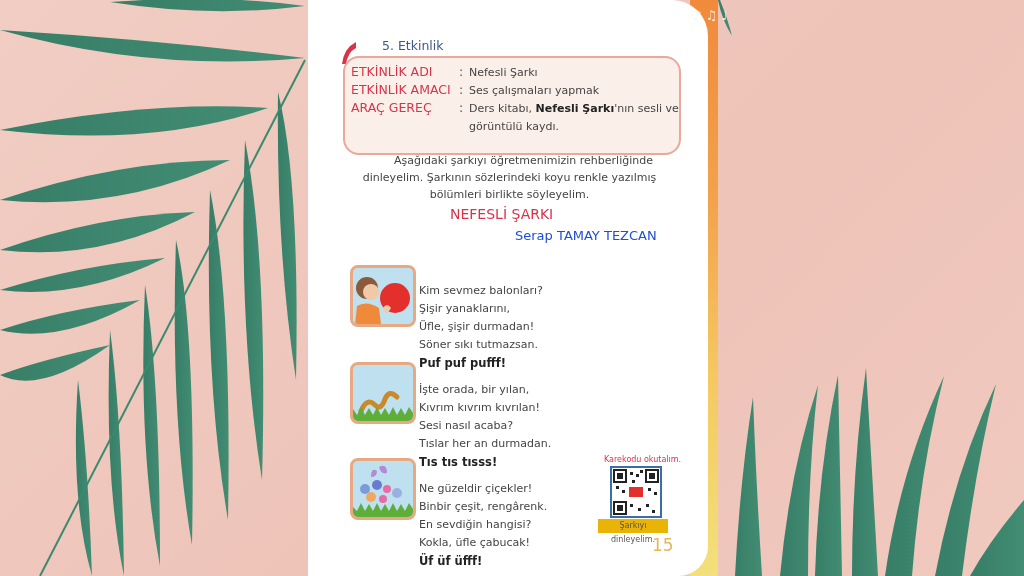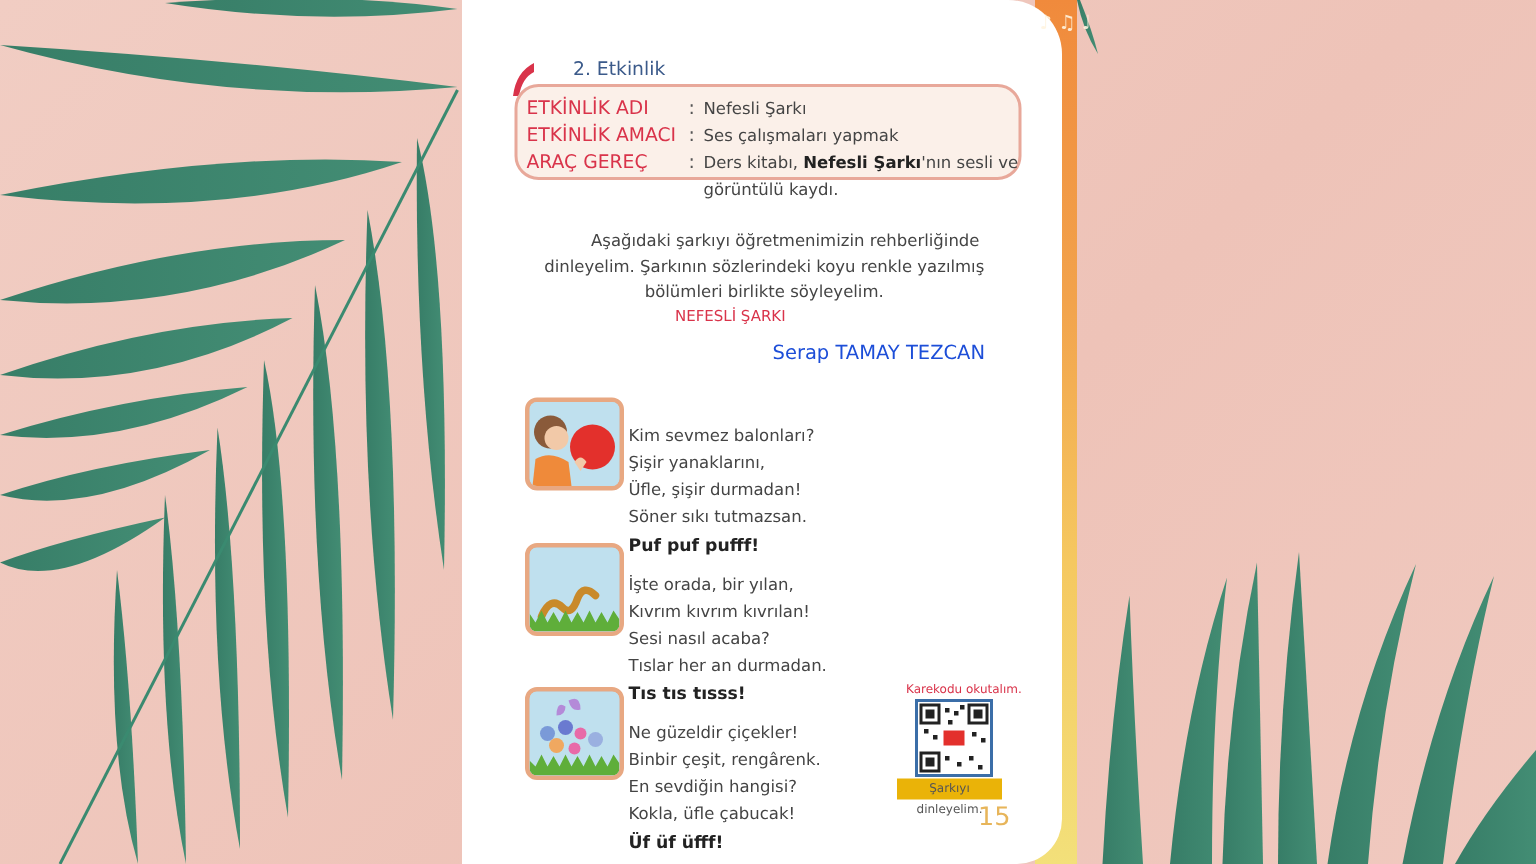--- a/index.html
+++ b/index.html
@@ -12,31 +12,31 @@
     background: linear-gradient(180deg, #f08a3c 0%, #f2a34c 35%, #f5c860 65%, #f3e07a 100%);
   }
   .page-inner {
     position: absolute; left: 308px; top: 0; width: 400px; height: 576px;
     background: #ffffff; border-top-right-radius: 36px; border-bottom-right-radius: 30px;
   }
   .notes { position: absolute; left: 693px; top: 8px; color: #fff4e0; font-size: 13px; line-height: 15px; opacity: .9; }
   .activity-title { position: absolute; left: 382px; top: 38px; font-size: 12.5px; color: #3b5a8a; }
   .flag { position: absolute; left: 340px; top: 42px; width: 18px; height: 22px; }
   .info-box {
-    position: absolute; left: 343px; top: 56px; width: 338px; height: 64px;
+    position: absolute; left: 343px; top: 56px; width: 338px; height: 99px;
     background: #fbf0e9; border: 2px solid #e8a89a; border-radius: 16px; text-decoration: underline;
   }
   .info-row { position: absolute; left: 6px; font-size: 12.5px; line-height: 15px; white-space: nowrap; }
   .info-key { color: #d9334a; display: inline-block; width: 108px; }
   .info-sep { color: #555; display: inline-block; width: 10px; }
   .info-val { color: #444; font-size: 11px; }
   .info-val b { color: #222; font-weight: bold; }
   .intro { position: absolute; left: 342px; top: 152px; width: 335px; font-size: 11px; line-height: 17px; color: #444; }
   .intro p { text-indent: 28px; text-align: center; }
-  .song-title { position: absolute; left: 450px; top: 206px; font-size: 10px; color: #d9334a; }
+  .song-title { position: absolute; left: 450px; top: 206px; font-size: 14px; color: #d9334a; }
   .song-author { position: absolute; left: 515px; top: 228px; font-size: 13px; color: #1d4ed8; }
   .verse { position: absolute; left: 419px; font-size: 11px; line-height: 18px; color: #444; margin-top: 34px; }
   .verse .bold { font-weight: bold; color: #222; font-size: 11.5px; }
   .pic {
     position: absolute; left: 350px; width: 66px; height: 62px;
     border: 3px solid #e8a882; border-radius: 8px; background: #b9dbea; overflow: hidden;
   }
   .qr-label { position: absolute; left: 604px; top: 455px; font-size: 8px; color: #d9334a; }
   .qr { position: absolute; left: 610px; top: 466px; width: 52px; height: 52px; border: 2px solid #3b6ea8; background: #fff; }
   .qr-caption {
@@ -88,21 +88,21 @@
   </g>
 </svg>
 
 <div class="strip"></div>
 <div class="page-inner"></div>
 <div class="notes">♪ ♫ ♩</div>
 
 <svg class="flag" viewBox="0 0 18 22">
   <path d="M16 0 Q4 6 2 22 L6 22 Q8 10 16 6 Z" fill="#d9334a"></path>
 </svg>
-<div class="activity-title">2. Etkinlik</div>
+<div class="activity-title">5. Etkinlik</div>
 
 <div class="info-box">
   <div class="info-row" style="top:6px">
     <span class="info-key">ETKİNLİK ADI</span><span class="info-sep">:</span><span class="info-val">Nefesli Şarkı</span>
   </div>
   <div class="info-row" style="top:24px">
     <span class="info-key">ETKİNLİK AMACI</span><span class="info-sep">:</span><span class="info-val">Ses çalışmaları yapmak</span>
   </div>
   <div class="info-row" style="top:42px">
     <span class="info-key">ARAÇ GEREÇ</span><span class="info-sep">:</span><span class="info-val"><span>Ders kitabı, </span><b>Nefesli Şarkı</b><span>'nın sesli ve</span></span>

